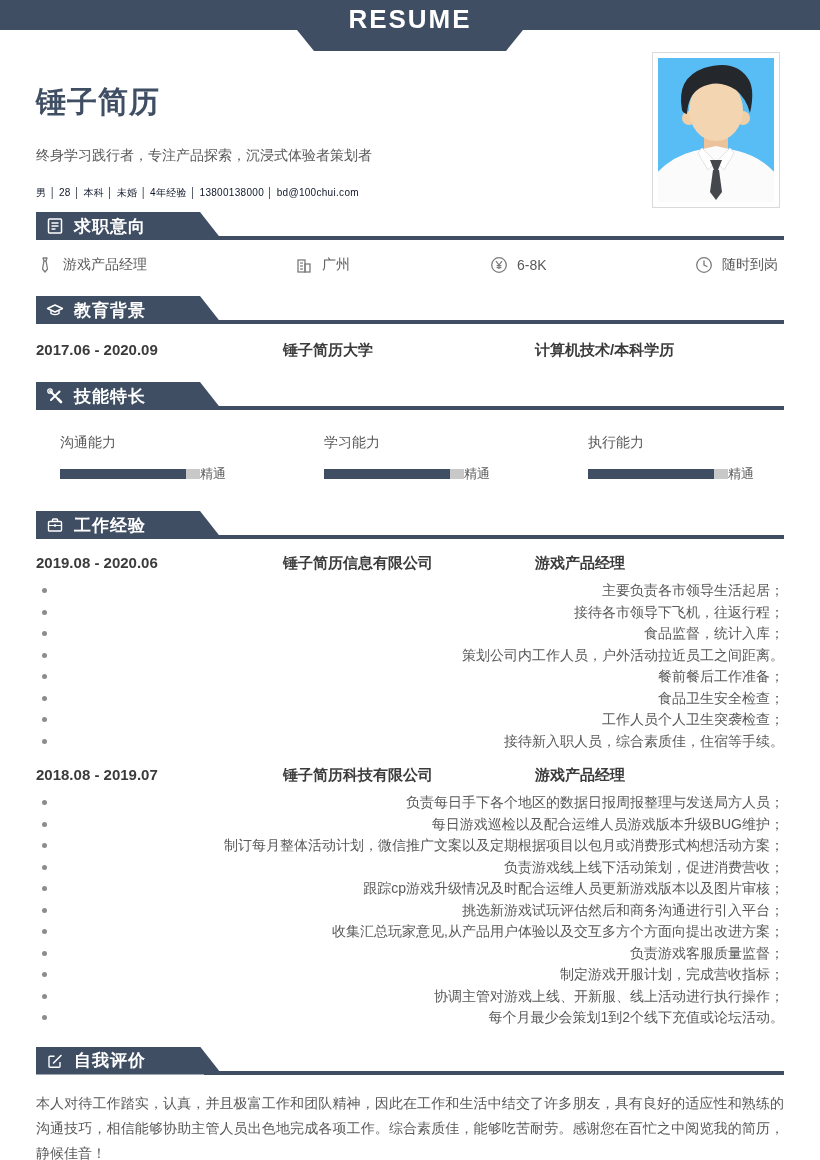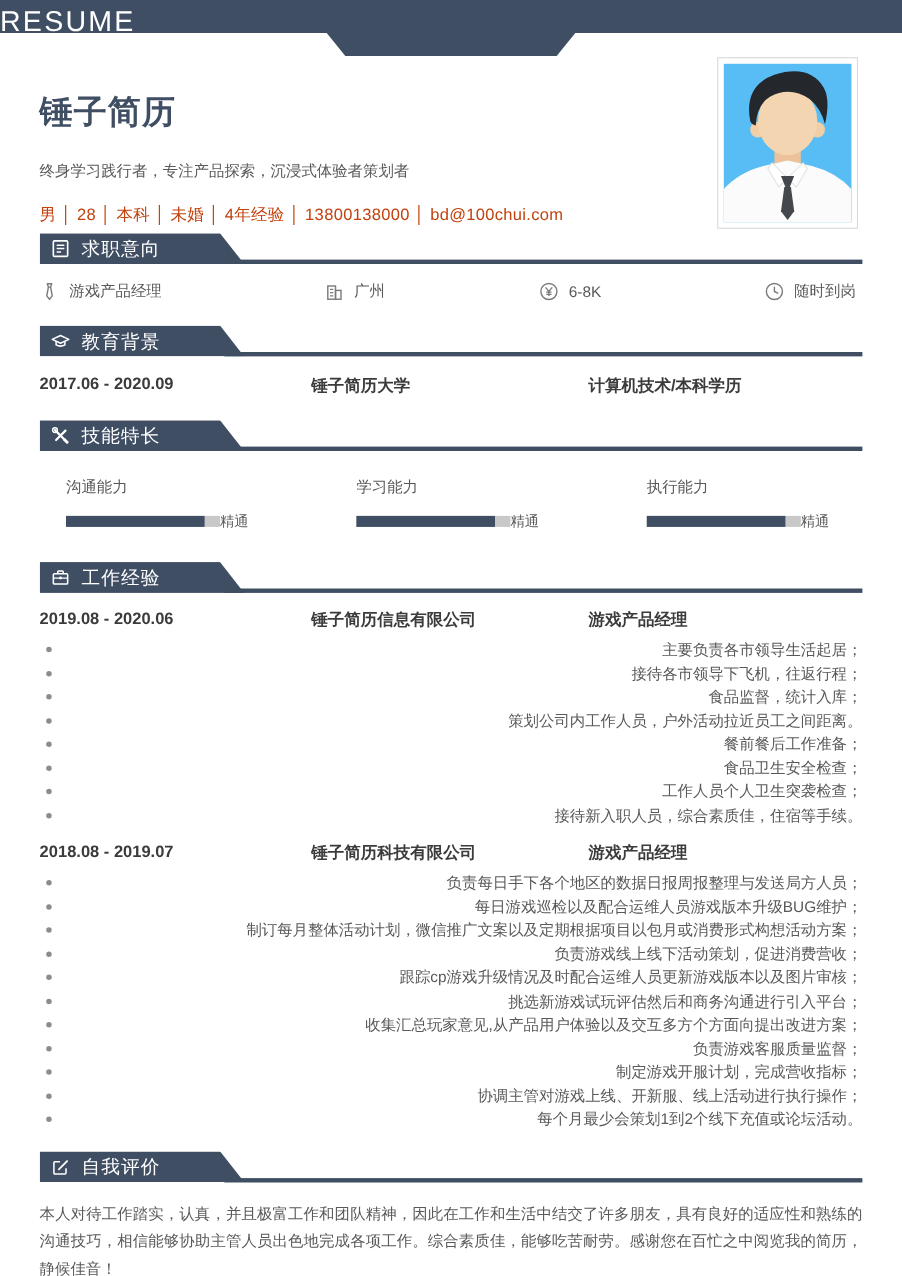--- a/index.html
+++ b/index.html
@@ -4,40 +4,40 @@
 <style>
   * { margin:0; padding:0; box-sizing:border-box; }
   html,body { background:#fff; }
   body { font-family:"Liberation Sans","DejaVu Sans",sans-serif; }
   .page { position:relative; width:820px; height:1160px; background:#fff; overflow:hidden; }
 
   
   .topbar { position:absolute; left:0; top:0; width:820px; height:30px; background:#3f4e63; }
   .top-trap { position:absolute; left:297px; top:30px; width:226px; height:21px; background:#3f4e63;
               clip-path:polygon(0 0,100% 0,calc(100% - 17px) 100%,17px 100%); }
-  .resume-title { position:absolute; left:0; top:4px; width:820px; 
-                  color:#fff; font-size:26px; letter-spacing:2px; font-weight:400; }
+  .resume-title { position:absolute; left:0; top:4px; width:820px; text-align:center;
+                  color:#fff; font-size:26px; letter-spacing:2px; font-weight:700; }
 
   
   .header { position:absolute; left:36px; top:82px; width:580px; }
   .name { font-size:30px; font-weight:700; color:#3f4e63; letter-spacing:1px; }
   .tagline { margin-top:24px; font-size:14px; color:#595959; }
-  .info-line { margin-top:21px; font-size:15px; color:#c2410c; letter-spacing:0.3px; }
+  .info-line { margin-top:21px; font-size:10px; color:#0f172a; letter-spacing:0.3px; }
 
   
   .photo-frame { position:absolute; left:652px; top:52px; width:128px; height:156px;
                  background:#fff; border:1px solid #d9d9d9; padding:5px; }
   .photo-inner { width:100%; height:100%; background:#58bdf5; overflow:hidden; }
 
   
   .sec { position:relative; margin:0 36px; height:28px; }
   .sec .shape { position:absolute; left:0; top:0; z-index:1; height:28px; width:186px; background:#3f4e63;
                 clip-path:polygon(0 0,calc(100% - 22px) 0,100% 100%,0 100%);
                 display:flex; align-items:center; gap:10px; padding-left:10px;
-                color:#fff; font-size:17px; font-weight:400; letter-spacing:1px; }
+                color:#fff; font-size:17px; font-weight:700; letter-spacing:1px; }
   .sec .rule { position:absolute; left:168px; right:0; bottom:0; height:4px; background:#3f4e63; }
   .sec .ic { display:flex; width:18px; height:18px; flex:0 0 18px; }
 
   
   .intent-row { margin:16px 36px 22px 36px; display:grid; grid-template-columns:259px 195px 205px 1fr;
                 align-items:center; }
   .intent-item { display:flex; align-items:center; gap:9px; font-size:14px; color:#595959; }
   .gicon { display:flex; width:18px; height:18px; flex:0 0 18px; }
 
   

